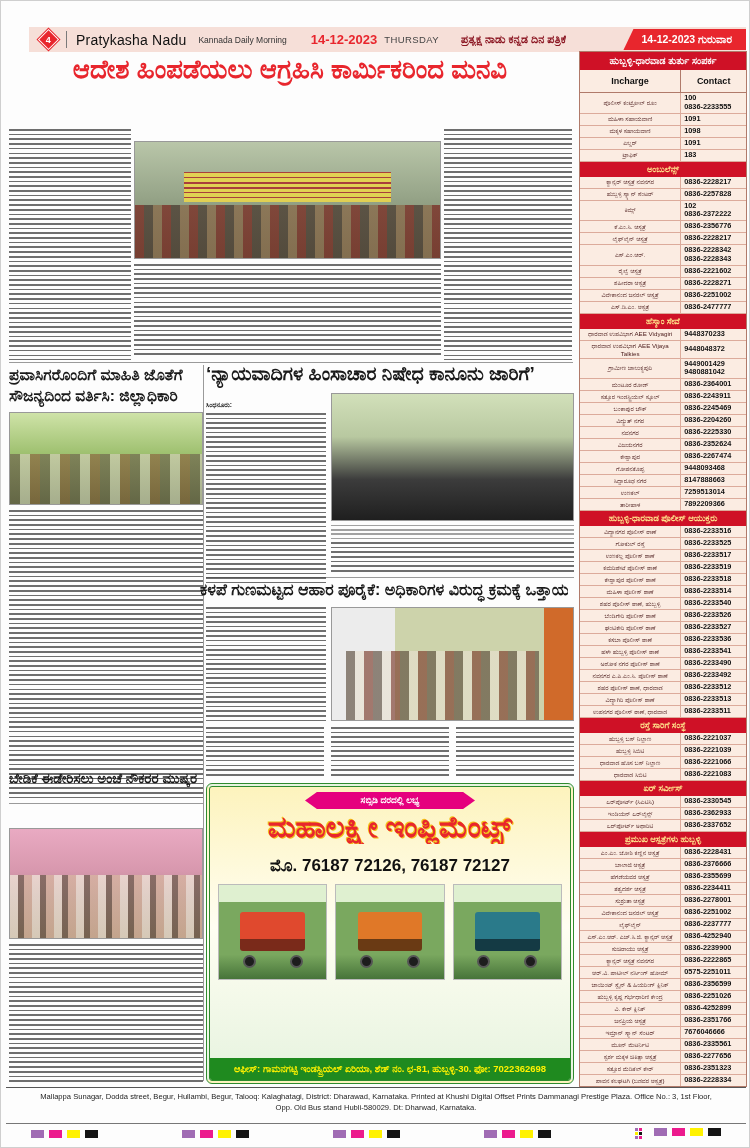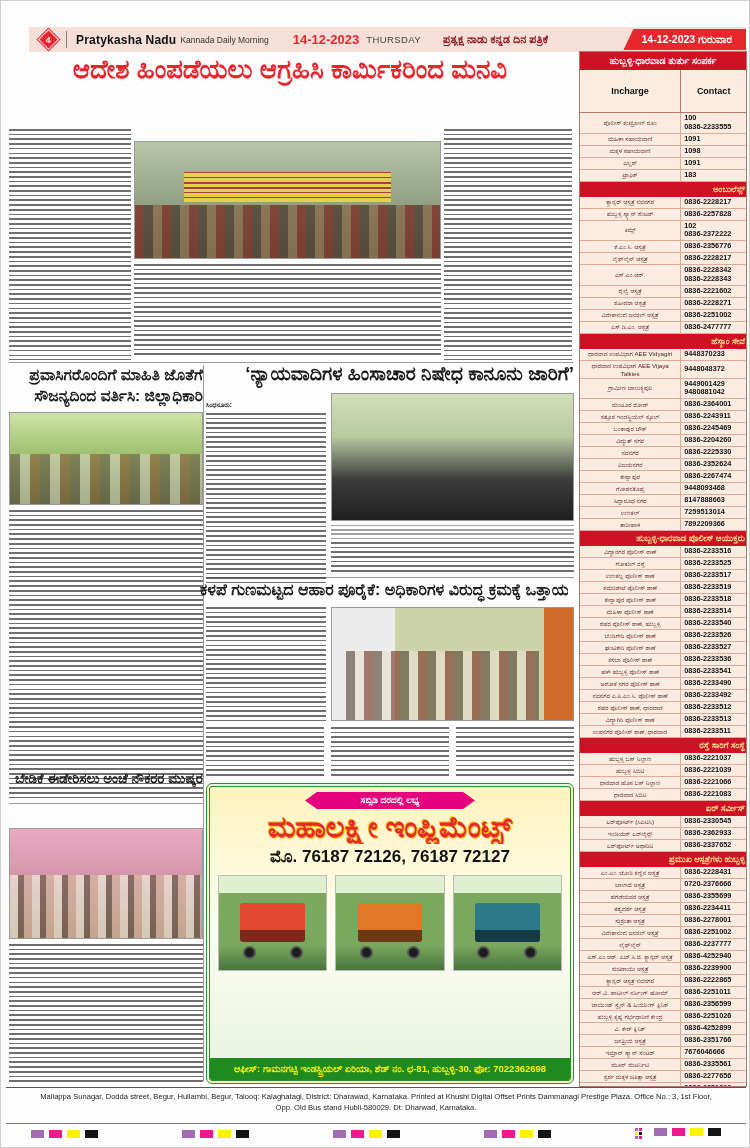--- a/index.html
+++ b/index.html
@@ -8,22 +8,22 @@
   .page{position:relative;width:750px;height:1148px;margin:0 auto;background:#fdfdfd;
         border:1px solid #cfcfcf;overflow:hidden}
 
   
   .masthead{position:absolute;left:28px;top:26px;width:717px;height:25px;background:#f6dfd8;
             display:flex;align-items:center;padding-left:8px}
   .diamond{width:15px;height:15px;background:#e8262d;transform:rotate(45deg);margin:0 10px 0 4px;
            display:flex;align-items:center;justify-content:center;border:1px solid #fff;box-shadow:0 0 0 1px #e8262d}
   .diamond span{transform:rotate(-45deg);color:#fff;font-size:9px;font-weight:bold}
   .mast-divider{width:1px;height:17px;background:#7a7a7a;margin-right:9px}
-  .mast-title-bold{font-size:12px;font-weight:bold;color:#111;letter-spacing:.2px}
-  .mast-title-rest{font-size:8.5px;color:#333;margin-left:4px}
+  .mast-title-bold{font-size:14px;font-weight:normal;color:#111;letter-spacing:.2px}
+  .mast-title-rest{font-size:8.5px;color:#333;margin-left:12px}
   .mast-date{font-size:13px;font-weight:bold;color:#e8262d;margin-left:24px}
   .mast-day{font-size:9.5px;color:#444;margin-left:7px;letter-spacing:.4px}
   .mast-kn{font-size:11px;font-weight:bold;color:#8a1420;margin-left:22px;white-space:nowrap;
            overflow:hidden;max-width:150px}
   .mast-datebox{margin-left:auto;background:#e8262d;color:#fff;font-size:10.5px;font-weight:bold;
                 padding:4px 14px 4px 18px;clip-path:polygon(10px 0,100% 0,100% 100%,0 100%);white-space:nowrap}
 
   
   .lead-headline{position:absolute;left:6px;top:52px;width:566px;height:72px;text-align:center;
                  color:#e8262d;font-weight:bold;font-size:26px;line-height:1.3;overflow:hidden;white-space:nowrap}
@@ -48,55 +48,55 @@
      background:repeating-linear-gradient(90deg,#6a5a4a 0 10px,#d8d0c0 10px 20px,#8a5a3a 20px 30px);opacity:.6}
   .ph-lawyers{background:linear-gradient(180deg,#d2e0ba 0%,#b8c8a0 34%,#3c3c3c 68%,#1f1f1f 100%)}
   .ph-vehicle{background:linear-gradient(90deg,#ececec 0 26%,#cdd3ab 26% 88%,#d06a2a 88% 100%)}
   .ph-vehicle .crowd{position:absolute;left:6%;right:14%;bottom:0;height:62%;
      background:repeating-linear-gradient(90deg,#5a4a3a 0 9px,#e8e0d0 9px 18px,#7a3a2a 18px 27px);opacity:.65}
   .ph-pink{background:linear-gradient(180deg,#e9aac2 0%,#d898ae 38%,#b58a92 62%,#93765f 100%)}
   .ph-pink .crowd{position:absolute;left:0;right:0;bottom:0;height:58%;
      background:repeating-linear-gradient(90deg,#f2ecdc 0 8px,#6a5a4a 8px 14px,#d8b8a0 14px 22px);opacity:.7}
 
   
-  .h2-kn{position:absolute;color:#1a1a1a;font-weight:bold;overflow:hidden;white-space:nowrap;text-align:right}
+  .h2-kn{position:absolute;color:#1a1a1a;font-weight:bold;overflow:hidden;white-space:nowrap;text-align:left}
 
   
   .rule-h{position:absolute;height:1px;background:#9a9a9a}
   .rule-v{position:absolute;width:1px;background:#9a9a9a}
 
   
   .sidebar{position:absolute;left:578px;top:50px;width:168px;height:1036px;background:#fbece2;
            border:1px solid #b07a6a;font-family:"Liberation Sans",sans-serif;overflow:hidden}
   .sb-title{background:#cf1126;color:#fff;font-weight:bold;font-size:9.5px;text-align:center;
             padding:3px 2px;white-space:nowrap;overflow:hidden}
   .sb-colhead{display:flex;border-bottom:1px solid #b07a6a;font-weight:bold;font-size:9px;color:#111}
-  .sb-colhead span{padding:16px 0;text-align:center}
+  .sb-colhead span{padding:6px 0;text-align:center}
   .sb-colhead .n{flex:0 0 61%;border-right:1px solid #b07a6a}
   .sb-colhead .c{flex:1}
-  .sb-sec{background:#cf1126;color:#ffe08a;font-weight:bold;font-size:8.5px;text-align:right;
+  .sb-sec{background:#cf1126;color:#ffe08a;font-weight:bold;font-size:8.5px;text-align:center;
           padding:2px 1px;white-space:nowrap;overflow:hidden}
   .sb-row{display:flex;border-bottom:1px solid #dcab9b;min-height:12px;align-items:stretch}
   .sb-name{flex:0 0 61%;border-right:1px solid #dcab9b;font-size:6.2px;color:#4a1a1a;
            display:flex;align-items:center;justify-content:center;text-align:center;padding:1px 2px;overflow:hidden}
   .sb-contact{flex:1;font-size:7.3px;font-weight:bold;color:#101010;display:flex;align-items:center;
               padding:1px 3px;white-space:pre-line;line-height:1.2;overflow:hidden}
 
   
   .ad{position:absolute;left:205px;top:782px;width:368px;height:301px;border:4px double #2e8b2e;border-radius:6px;
       background:linear-gradient(180deg,#fdf3bd 0%,#fffef2 48%,#e6f3df 100%);overflow:hidden;text-align:center}
   .ad-banner{display:inline-block;margin-top:6px;background:#1f8a1f;color:#fdfce0;font-weight:bold;font-size:9.5px;
              padding:3px 14px;border-radius:8px;max-width:320px;white-space:nowrap;overflow:hidden}
   .ad-ribbon{width:170px;margin:5px auto 2px;background:#e5007e;color:#fff;font-weight:bold;font-size:9px;
              padding:3px 0;clip-path:polygon(7% 0,93% 0,100% 50%,93% 100%,7% 100%,0 50%);
              white-space:nowrap;overflow:hidden}
   .ad-title{color:#e8262d;font-weight:bold;font-size:29px;line-height:1.15;white-space:nowrap;overflow:hidden;
             text-shadow:1px 1px 0 #f3c21a,-1px -1px 0 #f3c21a}
   .ad-sub{font-size:12px;color:#333;margin-top:4px;white-space:nowrap;overflow:hidden}
-  .ad-phone{font-size:17px;font-weight:bold;color:#111;margin-top:3px;white-space:nowrap;overflow:hidden}
+  .ad-phone{font-size:17px;font-weight:bold;color:#111;margin-top:12px;white-space:nowrap;overflow:hidden}
   .ad-machines{display:flex;gap:8px;justify-content:center;margin-top:8px;padding:0 8px}
   .machine-box{position:relative;width:112px;height:96px;border:1px solid #bbb;
                background:linear-gradient(180deg,#dff0d0 0 18%,#7aa85f 18% 74%,#47743a 100%);overflow:hidden}
   .machine{position:absolute;left:20%;top:28%;width:60%;height:42%;border-radius:3px}
   .m-red{background:linear-gradient(180deg,#e0492e 0 70%,#7a2a1a 70% 100%)}
   .m-orange{background:linear-gradient(180deg,#e07828 0 70%,#6a3a14 70% 100%)}
   .m-teal{background:linear-gradient(180deg,#2a7a8a 0 70%,#143a44 70% 100%)}
   .wheel{position:absolute;bottom:12%;width:13px;height:13px;border-radius:50%;background:#1d1d1d;border:2px solid #555}
   .wheel.l{left:22%}.wheel.r{right:22%}
   .ad-office{position:absolute;left:0;right:0;bottom:0;background:#1f8a1f;color:#fff200;font-weight:bold;
@@ -428,21 +428,21 @@
           <span class="sb-name">ಏರ್‌ಪೋರ್ಟ್ ಅಥಾರಿಟಿ</span>
           <span class="sb-contact">0836-2337652</span>
         </div>
         <div class="sb-sec">ಪ್ರಮುಖ ಆಸ್ಪತ್ರೆಗಳು ಹುಬ್ಬಳ್ಳಿ</div>
         <div class="sb-row">
           <span class="sb-name">ಎಂ.ಎಂ. ಜೋಶಿ ಕಣ್ಣಿನ ಆಸ್ಪತ್ರೆ</span>
           <span class="sb-contact">0836-2228431</span>
         </div>
         <div class="sb-row">
           <span class="sb-name">ಬಾಲಾಜಿ ಆಸ್ಪತ್ರೆ</span>
-          <span class="sb-contact">0720-2376666</span>
+          <span class="sb-contact">0836-2376666</span>
         </div>
         <div class="sb-row">
           <span class="sb-name">ಹೆಗಡೆಯವರ ಆಸ್ಪತ್ರೆ</span>
           <span class="sb-contact">0836-2355699</span>
         </div>
         <div class="sb-row">
           <span class="sb-name">ತತ್ವದರ್ಶ ಆಸ್ಪತ್ರೆ</span>
           <span class="sb-contact">0836-2234411</span>
         </div>
         <div class="sb-row">
@@ -464,21 +464,21 @@
         <div class="sb-row">
           <span class="sb-name">ಸುಚಿರಾಯು ಆಸ್ಪತ್ರೆ</span>
           <span class="sb-contact">0836-2239900</span>
         </div>
         <div class="sb-row">
           <span class="sb-name">ಕ್ಯಾನ್ಸರ್ ಆಸ್ಪತ್ರೆ ನವನಗರ</span>
           <span class="sb-contact">0836-2222865</span>
         </div>
         <div class="sb-row">
           <span class="sb-name">ಆರ್.ವಿ. ಪಾಟೀಲ್ ನರ್ಸಿಂಗ್ ಹೋಮ್</span>
-          <span class="sb-contact">0836-2251011</span>
+          <span class="sb-contact">0575-2251011</span>
         </div>
         <div class="sb-row">
           <span class="sb-name">ಜಾಯಿಂಟ್ ಸ್ಪೈನ್ &amp; ಹಿಯರಿಂಗ್ ಕ್ಲಿನಿಕ್</span>
           <span class="sb-contact">0836-2356599</span>
         </div>
         <div class="sb-row">
           <span class="sb-name">ಹುಬ್ಬಳ್ಳಿ ಕೃಷ್ಣ ಗರ್ಭಧಾರಿಣಿ ಕೇಂದ್ರ</span>
           <span class="sb-contact">0836-2251026</span>
         </div>
         <div class="sb-row">

